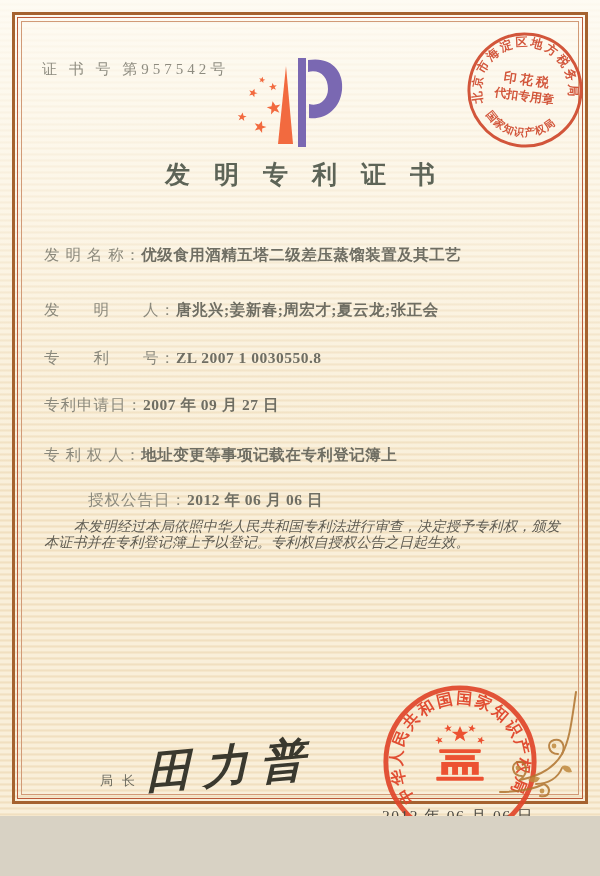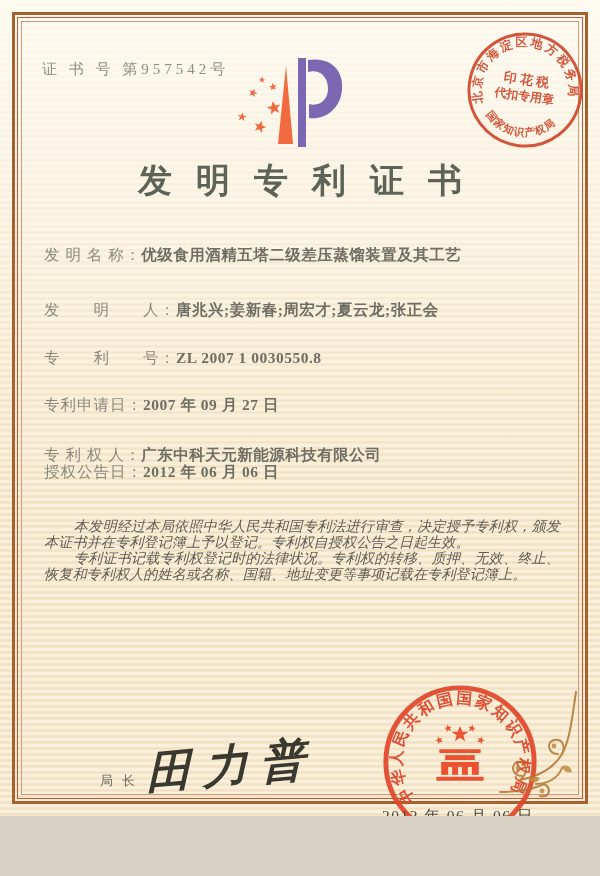--- a/index.html
+++ b/index.html
@@ -11,26 +11,26 @@
       repeating-linear-gradient(180deg, #f9efda 0px, #f9efda 3px, #efdcba 4px, #f7ebd2 6px);
   }
   .border-line{position:absolute;pointer-events:none;}
   .b1{inset:12px;border:3px solid #a5622f;}
   .b2{inset:17px;border:1px solid #bb5a3a;}
   .b3{inset:21px;border:1px solid #d19a77;}
   .cert-no{position:absolute;left:42px;top:60px;font-size:15px;color:#8e8c80;letter-spacing:4px;}
   .logo{position:absolute;left:228px;top:52px;}
   .stamp{position:absolute;left:455px;top:20px;transform:rotate(8deg);opacity:.93;}
   .title{position:absolute;left:0;top:158px;width:100%;text-align:center;
-         font-size:34px;font-weight:600;color:#5d6457;letter-spacing:24px;text-indent:24px;}
+         font-size:25px;font-weight:600;color:#5d6457;letter-spacing:24px;text-indent:24px;}
   .fields{position:absolute;left:44px;top:0;width:516px;}
   .frow{position:absolute;left:0;white-space:nowrap;font-size:15.5px;}
   .flabel{color:#8b897c;letter-spacing:1px;}
   .fvalue{color:#6f6e63;font-weight:600;letter-spacing:.5px;}
-  .r0{top:245px;} .r1{top:300px;} .r2{top:348px;} .r3{top:395px;} .r4{top:445px;} .r5{top:462px;}
+  .r0{top:245px;} .r1{top:300px;} .r2{top:348px;} .r3{top:395px;} .r4{top:445px;} .r5{top:490px;margin-left:44px;}
   .body-text{position:absolute;left:44px;top:518px;width:516px;
              font-size:14.2px;line-height:16px;color:#5f5c52;font-style:italic;text-align:justify;}
   .body-text p{margin:0;text-indent:2.1em;}
   .director-label{position:absolute;left:100px;top:772px;font-size:13px;color:#6b6a5e;letter-spacing:9px;}
   .signature{position:absolute;left:146px;top:736px;font-size:45px;font-weight:700;color:#3a392f;
              letter-spacing:12px;transform:rotate(-5deg) skewX(-4deg);font-style:italic;}
   .seal{position:absolute;left:376px;top:678px;}
   .seal-date{position:absolute;left:382px;top:806px;font-size:15.5px;color:#4c4a43;letter-spacing:1.5px;z-index:5;}
   .footer{position:absolute;left:0;top:837px;width:100%;text-align:center;
           font-size:12.5px;color:#8f887b;letter-spacing:3px;margin-left:8px;}
@@ -97,30 +97,29 @@
     <div class="frow r1">
       <span class="flabel">发　　明　　人：</span><span class="fvalue">唐兆兴;姜新春;周宏才;夏云龙;张正会</span>
     </div>
     <div class="frow r2">
       <span class="flabel">专　　利　　号：</span><span class="fvalue">ZL 2007 1 0030550.8</span>
     </div>
     <div class="frow r3">
       <span class="flabel">专利申请日：</span><span class="fvalue">2007 年 09 月 27 日</span>
     </div>
     <div class="frow r4">
-      <span class="flabel">专 利 权 人：</span><span class="fvalue">广东中科天元新能源科技有限公司</span>
+      <span class="flabel">专 利 权 人：</span><span class="fvalue">地址变更等事项记载在专利登记簿上</span>
     </div>
     <div class="frow r5">
       <span class="flabel">授权公告日：</span><span class="fvalue">2012 年 06 月 06 日</span>
     </div>
   </div>
 
   <div class="body-text">
     <p>本发明经过本局依照中华人民共和国专利法进行审查，决定授予专利权，颁发本证书并在专利登记簿上予以登记。专利权自授权公告之日起生效。</p>
-    <p>专利证书记载专利权登记时的法律状况。专利权的转移、质押、无效、终止、恢复和专利权人的姓名或名称、国籍、地址变更等事项记载在专利登记簿上。</p>
   </div>
 
   <div class="director-label">局长</div>
   <div class="signature">田力普</div>
 
   <div class="seal">
     <svg width="168" height="168" viewBox="0 0 170 170">
       <defs>
         <path id="sealArc" d="M 39.8,122.9 A 59,59 0 1 1 130.2,122.9"></path>
       </defs>

